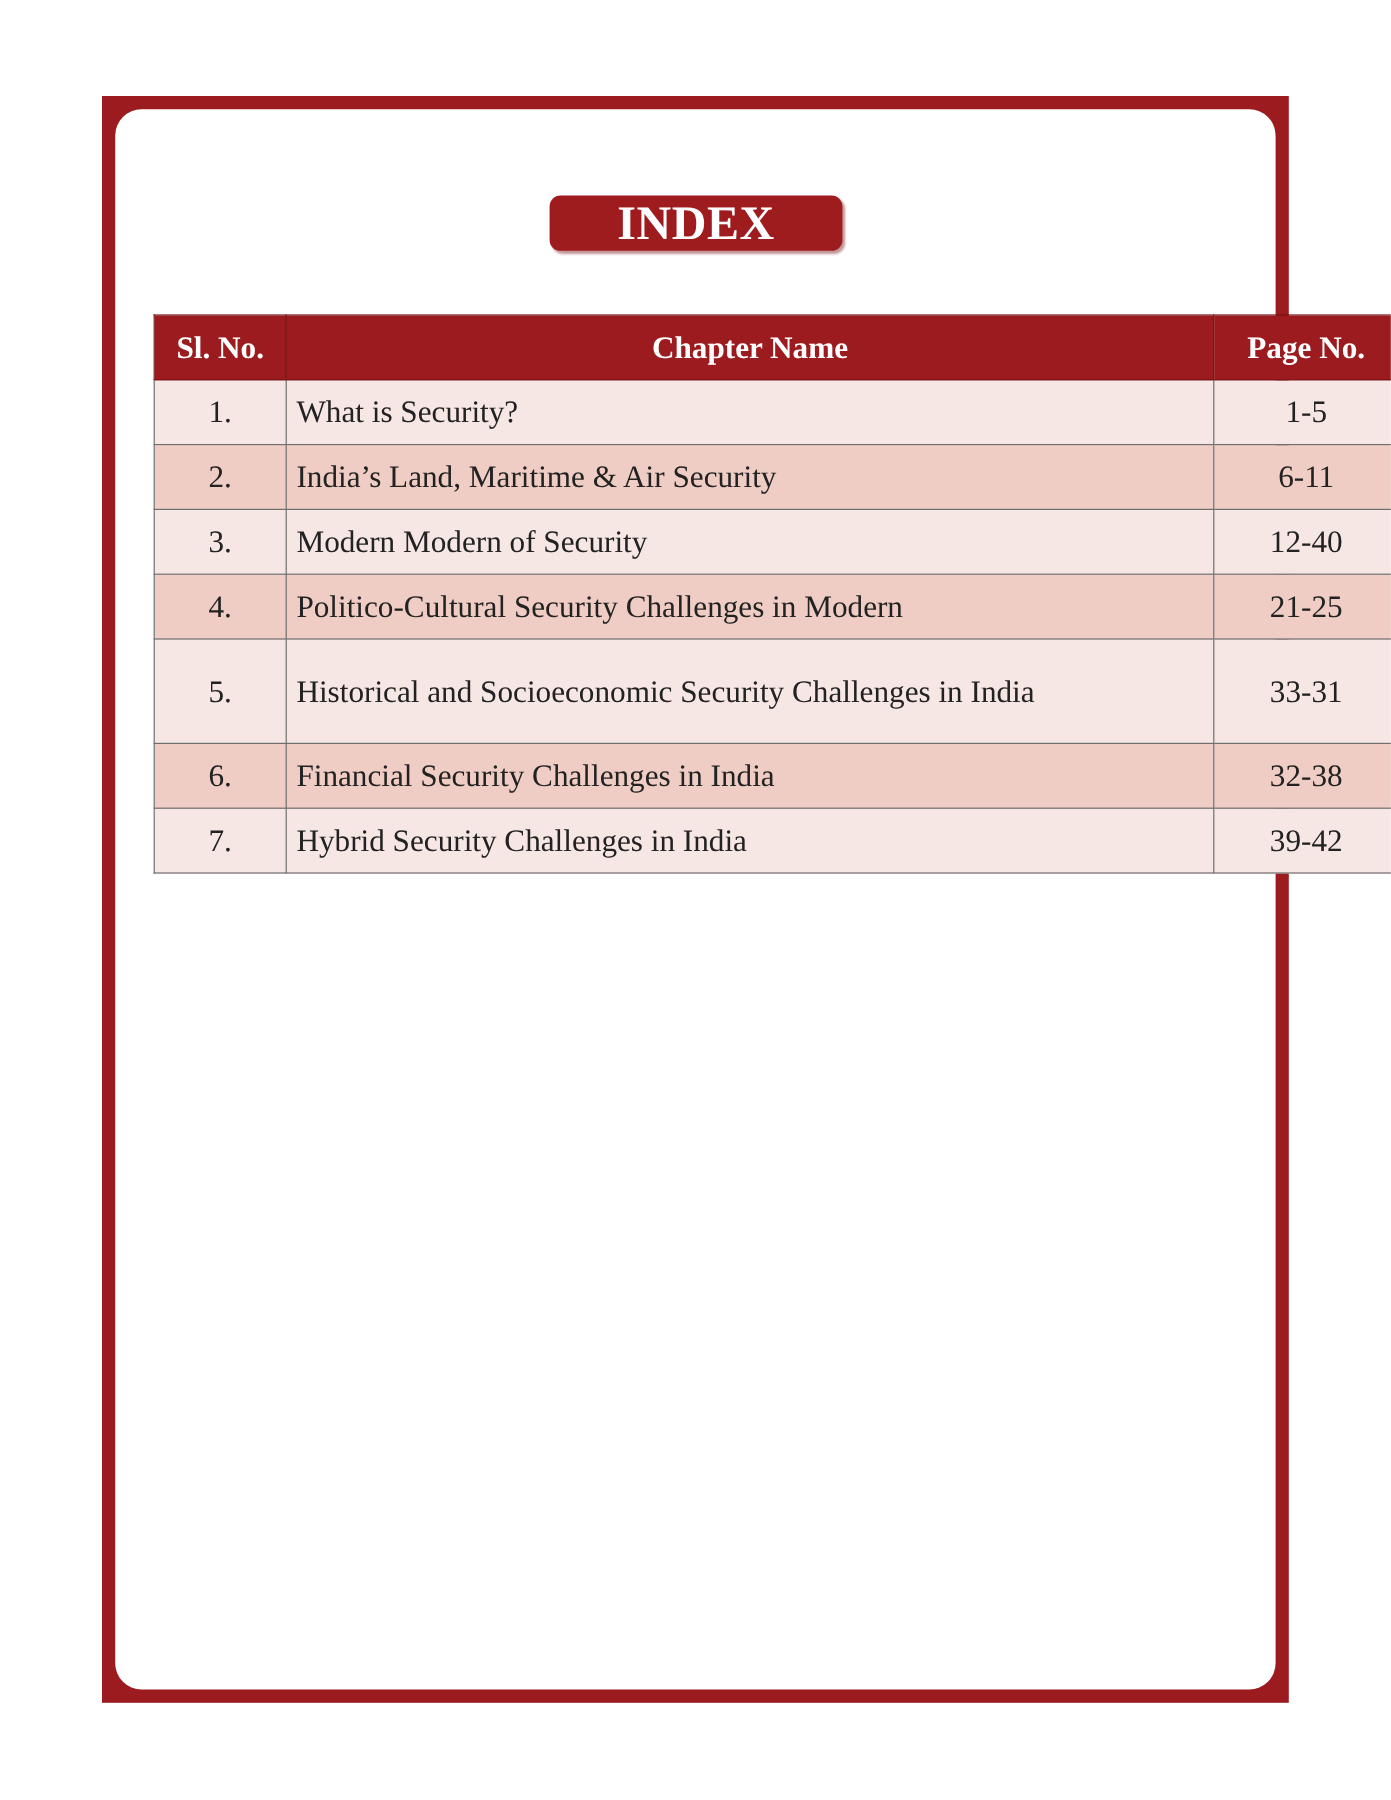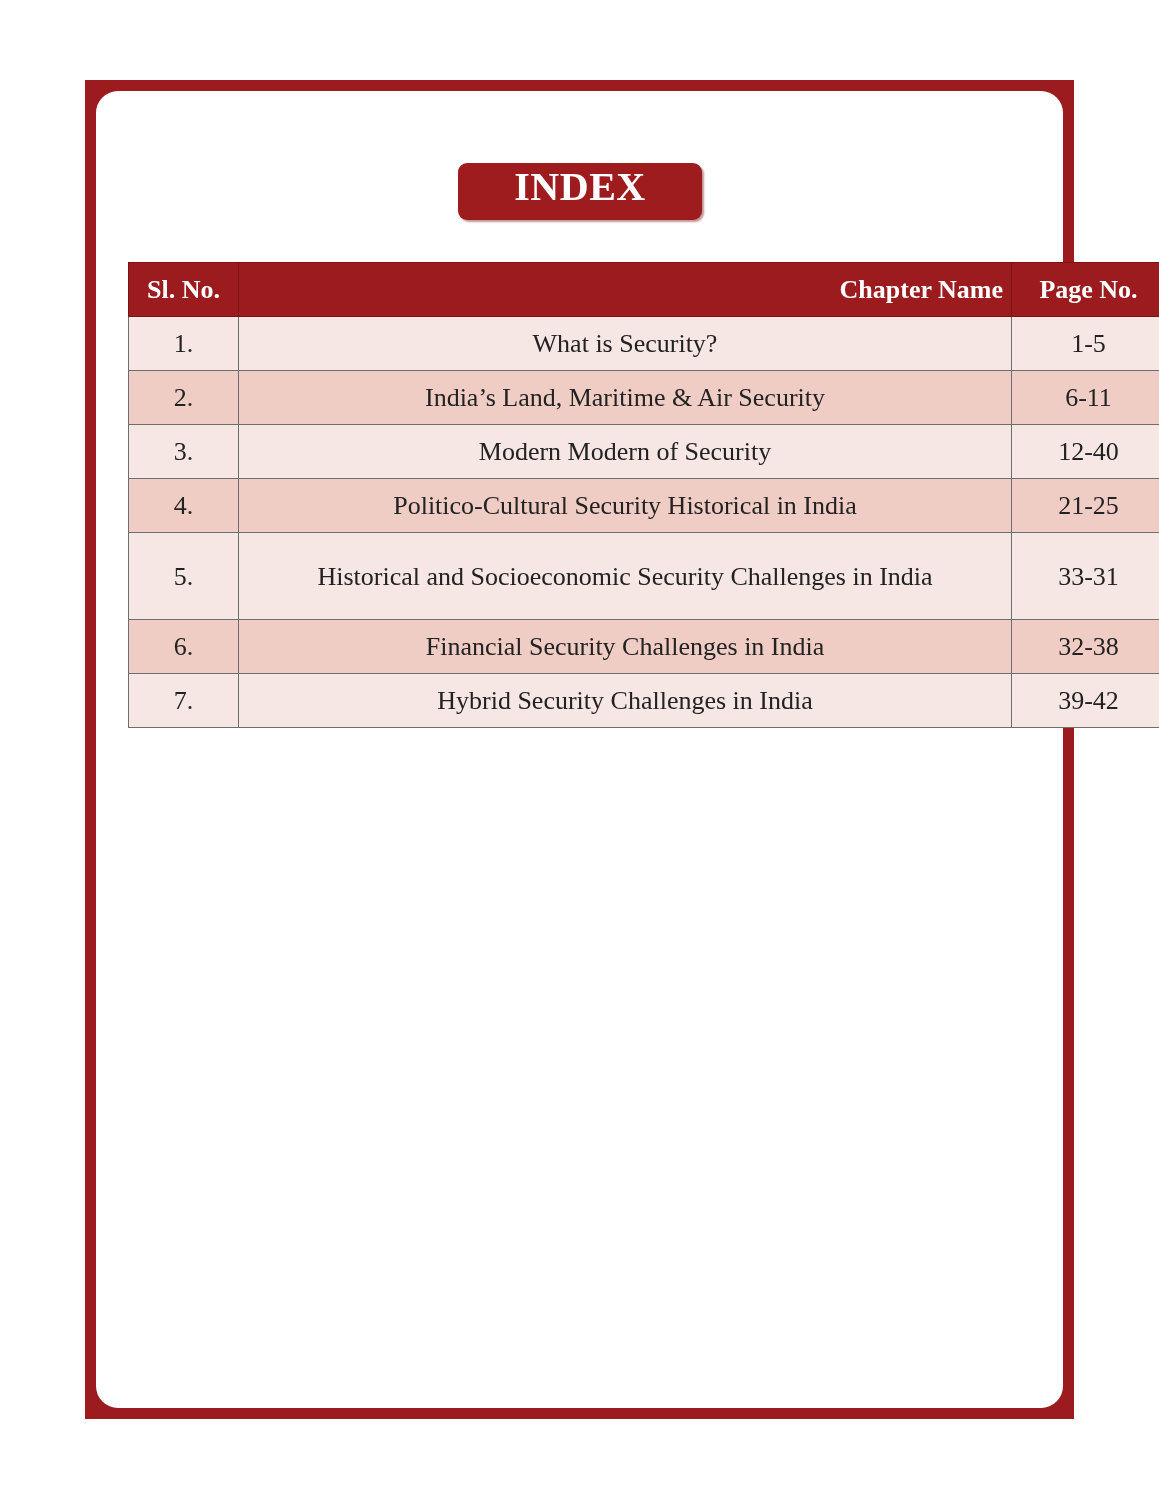--- a/index.html
+++ b/index.html
@@ -10,37 +10,37 @@
   }
   .frame {
     position: absolute; left: 85px; top: 80px; width: 989px; height: 1339px;
     background: #9b1b1e; box-sizing: border-box;
   }
   .inner {
     position: absolute; left: 11px; top: 11px; right: 11px; bottom: 11px;
     background: #ffffff; border-radius: 22px;
   }
   .title-badge {
-    position: absolute; left: 458px; top: 163px; width: 244px; height: 57px;
+    position: absolute; left: 458px; top: 163px; width: 244px; height: 46px;
     background: #9e1b1e; border-radius: 9px;
     box-shadow: 2px 2px 2px rgba(120,20,20,0.45);
     color: #fff; font-weight: bold; font-size: 40px;
-    display: flex; align-items: flex-start; justify-content: center; letter-spacing: 0.5px;
+    display: flex; align-items: flex-end; justify-content: center; letter-spacing: 0.5px;
   }
   table.index {
     position: absolute; left: 128px; top: 262px; width: 1038px;
     border-collapse: collapse; font-size: 26px; color: #222; padding-left: 32px;
   }
   table.index th {
     background: #9b1b1e; color: #fff; font-weight: bold; height: 53px;
     font-size: 26px; padding: 0 8px; border: 1px solid #7a1316;
   }
-  table.index th.c-name { text-align: right; }
+  table.index th.c-name { text-align: center; }
   table.index td {
-    border: 1px solid #6e6e6e; padding: 0 8px; height: 53px; line-height: 33px; text-align: center;
+    border: 1px solid #6e6e6e; padding: 0 8px; height: 53px; line-height: 33px;
   }
   table.index td.c-sl, table.index td.c-page { text-align: center; }
   table.index tr.odd td { background: #f6e6e4; }
   table.index tr.even td { background: #efcdc4; }
   .c-sl { width: 93px; }
   .c-page { width: 137px; }
   tr.tall td { height: 86px; }
 </style>
 </head>
 <body>
@@ -72,21 +72,21 @@
       <td class="c-name">India’s Land, Maritime &amp; Air Security</td>
       <td class="c-page">6-11</td>
     </tr>
     <tr class="odd">
       <td class="c-sl">3.</td>
       <td class="c-name">Modern Modern of Security</td>
       <td class="c-page">12-40</td>
     </tr>
     <tr class="even">
       <td class="c-sl">4.</td>
-      <td class="c-name">Politico-Cultural Security Historical in India</td>
+      <td class="c-name">Politico-Cultural Security Challenges in Modern</td>
       <td class="c-page">21-25</td>
     </tr>
     <tr class="odd tall">
       <td class="c-sl">5.</td>
       <td class="c-name">Historical and Socioeconomic Security Challenges in India</td>
       <td class="c-page">33-31</td>
     </tr>
     <tr class="even">
       <td class="c-sl">6.</td>
       <td class="c-name">Financial Security Challenges in India</td>

